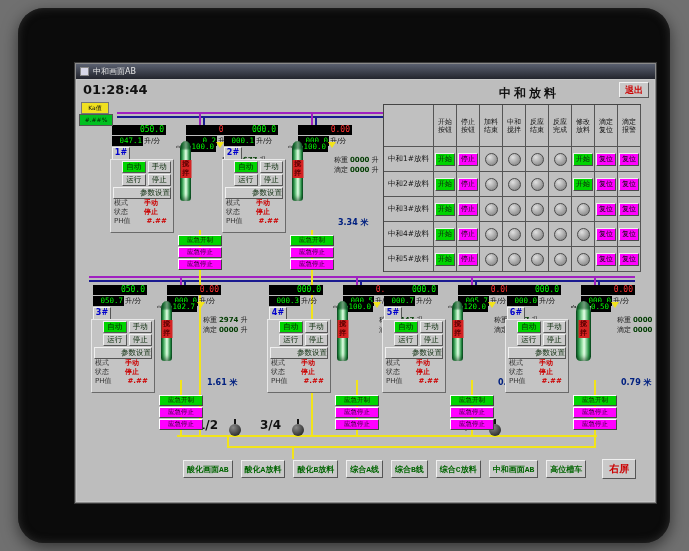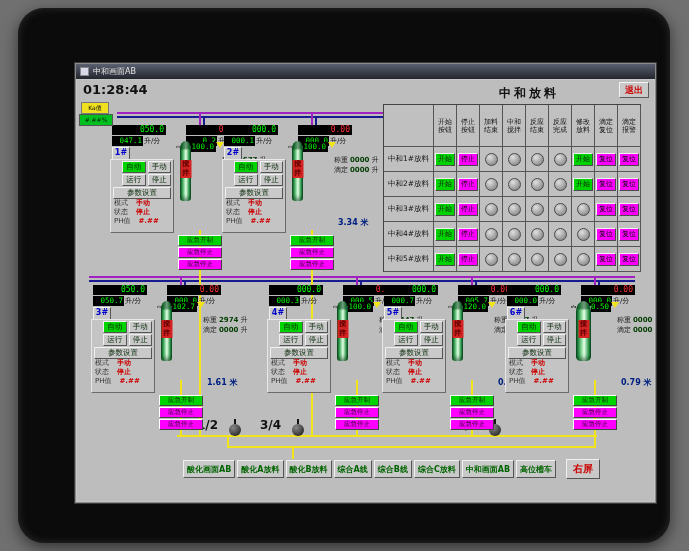--- a/index.html
+++ b/index.html
@@ -72,22 +72,22 @@
     border:1px solid;border-color:#f0f0f0 #555 #555 #f0f0f0;color:#0000cc;font-size:8px;
     font-weight:bold;line-height:10px;text-align:center;}
   .panel{position:absolute;left:0;top:34px;width:64px;height:74px;background:#c4c4c4;
     border:1px solid;border-color:#e8e8e8 #6a6a6a #6a6a6a #e8e8e8;box-sizing:border-box;}
   .prow{display:flex;gap:2px;margin:1px 2px 0 11px;}
   .pbtn{flex:1;height:12px;font-size:7.5px;line-height:10px;padding:0;color:#0a2a0a;
     background:#c9c9c9;border:1px solid;border-color:#f0f0f0 #555 #555 #f0f0f0;cursor:pointer;font-family:inherit;}
   .pbtn.btn-g{background:#00d400;color:#052005;}
   .pwide{display:block;margin:1px 2px 0 2px;width:calc(100% - 4px);height:12px;font-size:7.5px;
     line-height:10px;padding:0;color:#0a2a0a;background:#c9c9c9;border:1px solid;
-    border-color:#f0f0f0 #555 #555 #f0f0f0;cursor:pointer;font-family:inherit;}
-  .stat{display:flex;gap:8px;font-size:7px;line-height:9px;padding-left:3px;}
+    border-color:#f0f0f0 #555 #555 #f0f0f0;cursor:pointer;font-family:inherit;text-align:right;}
+  .stat{display:flex;gap:16px;font-size:7px;line-height:9px;padding-left:3px;}
   .stat span{color:#333;}
   .stat b{color:#cc0000;font-weight:bold;}
   .tankcol{position:absolute;left:66px;top:16px;width:48px;display:flex;align-items:flex-start;}
   .valve{display:block;}
   .tank{position:relative;width:46px;height:60px;border-radius:10px 10px 6px 6px/14px 14px 6px 6px;
     background:linear-gradient(180deg,rgba(0,60,20,.5) 0,rgba(0,60,20,.5) 12%,rgba(0,0,0,0) 16%),
       linear-gradient(90deg,#064a1e 0%,#2f9e4f 18%,#b7f0c0 46%,#e6ffe9 54%,#2f9e4f 84%,#064a1e 100%);
     box-shadow:inset 0 -3px 4px rgba(0,40,10,.5);}
   .badge{position:absolute;left:50%;top:46%;transform:translate(-50%,-50%);background:#d42222;
     color:#5a0000;font-size:7px;line-height:9px;font-weight:bold;padding:0 2px;}
@@ -98,21 +98,21 @@
   .wline{position:absolute;left:112px;top:30px;font-size:7px;color:#222;white-space:nowrap;}
   .wline b{color:#003c00;margin:0 2px;}
   .wline.t2{top:40px;}
   .level{position:absolute;left:116px;top:92px;font-size:8px;font-weight:bold;color:#002080;white-space:nowrap;}
   .emers{position:absolute;left:68px;top:110px;display:flex;flex-direction:column;gap:1px;width:44px;}
   .ebtn{height:11px;font-size:6.5px;line-height:9px;padding:0;color:#102000;border:1px solid;
     border-color:#fff #444 #444 #fff;cursor:pointer;font-family:inherit;}
   .ebtn.btn-m{color:#2a002a;}
 
   
-  .nav{position:absolute;left:106px;top:379px;display:flex;gap:2px;align-items:center;z-index:3;}
+  .nav{position:absolute;left:106px;top:379px;display:flex;gap:8px;align-items:center;z-index:3;font-family:Liberation Mono, monospace;}
   .nav button{height:18px;font-size:8px;font-weight:bold;color:#006400;background:#c9c9c9;
     border:1px solid;border-color:#f0f0f0 #555 #555 #f0f0f0;padding:0 3px;white-space:nowrap;
     cursor:pointer;font-family:inherit;}
   .nav button.red{color:#cc0000;font-size:10px;height:20px;padding:0 6px;margin-left:8px;}
 </style>
 </head>
 <body>
 
 <div class="stage">
   <div class="tablet">

